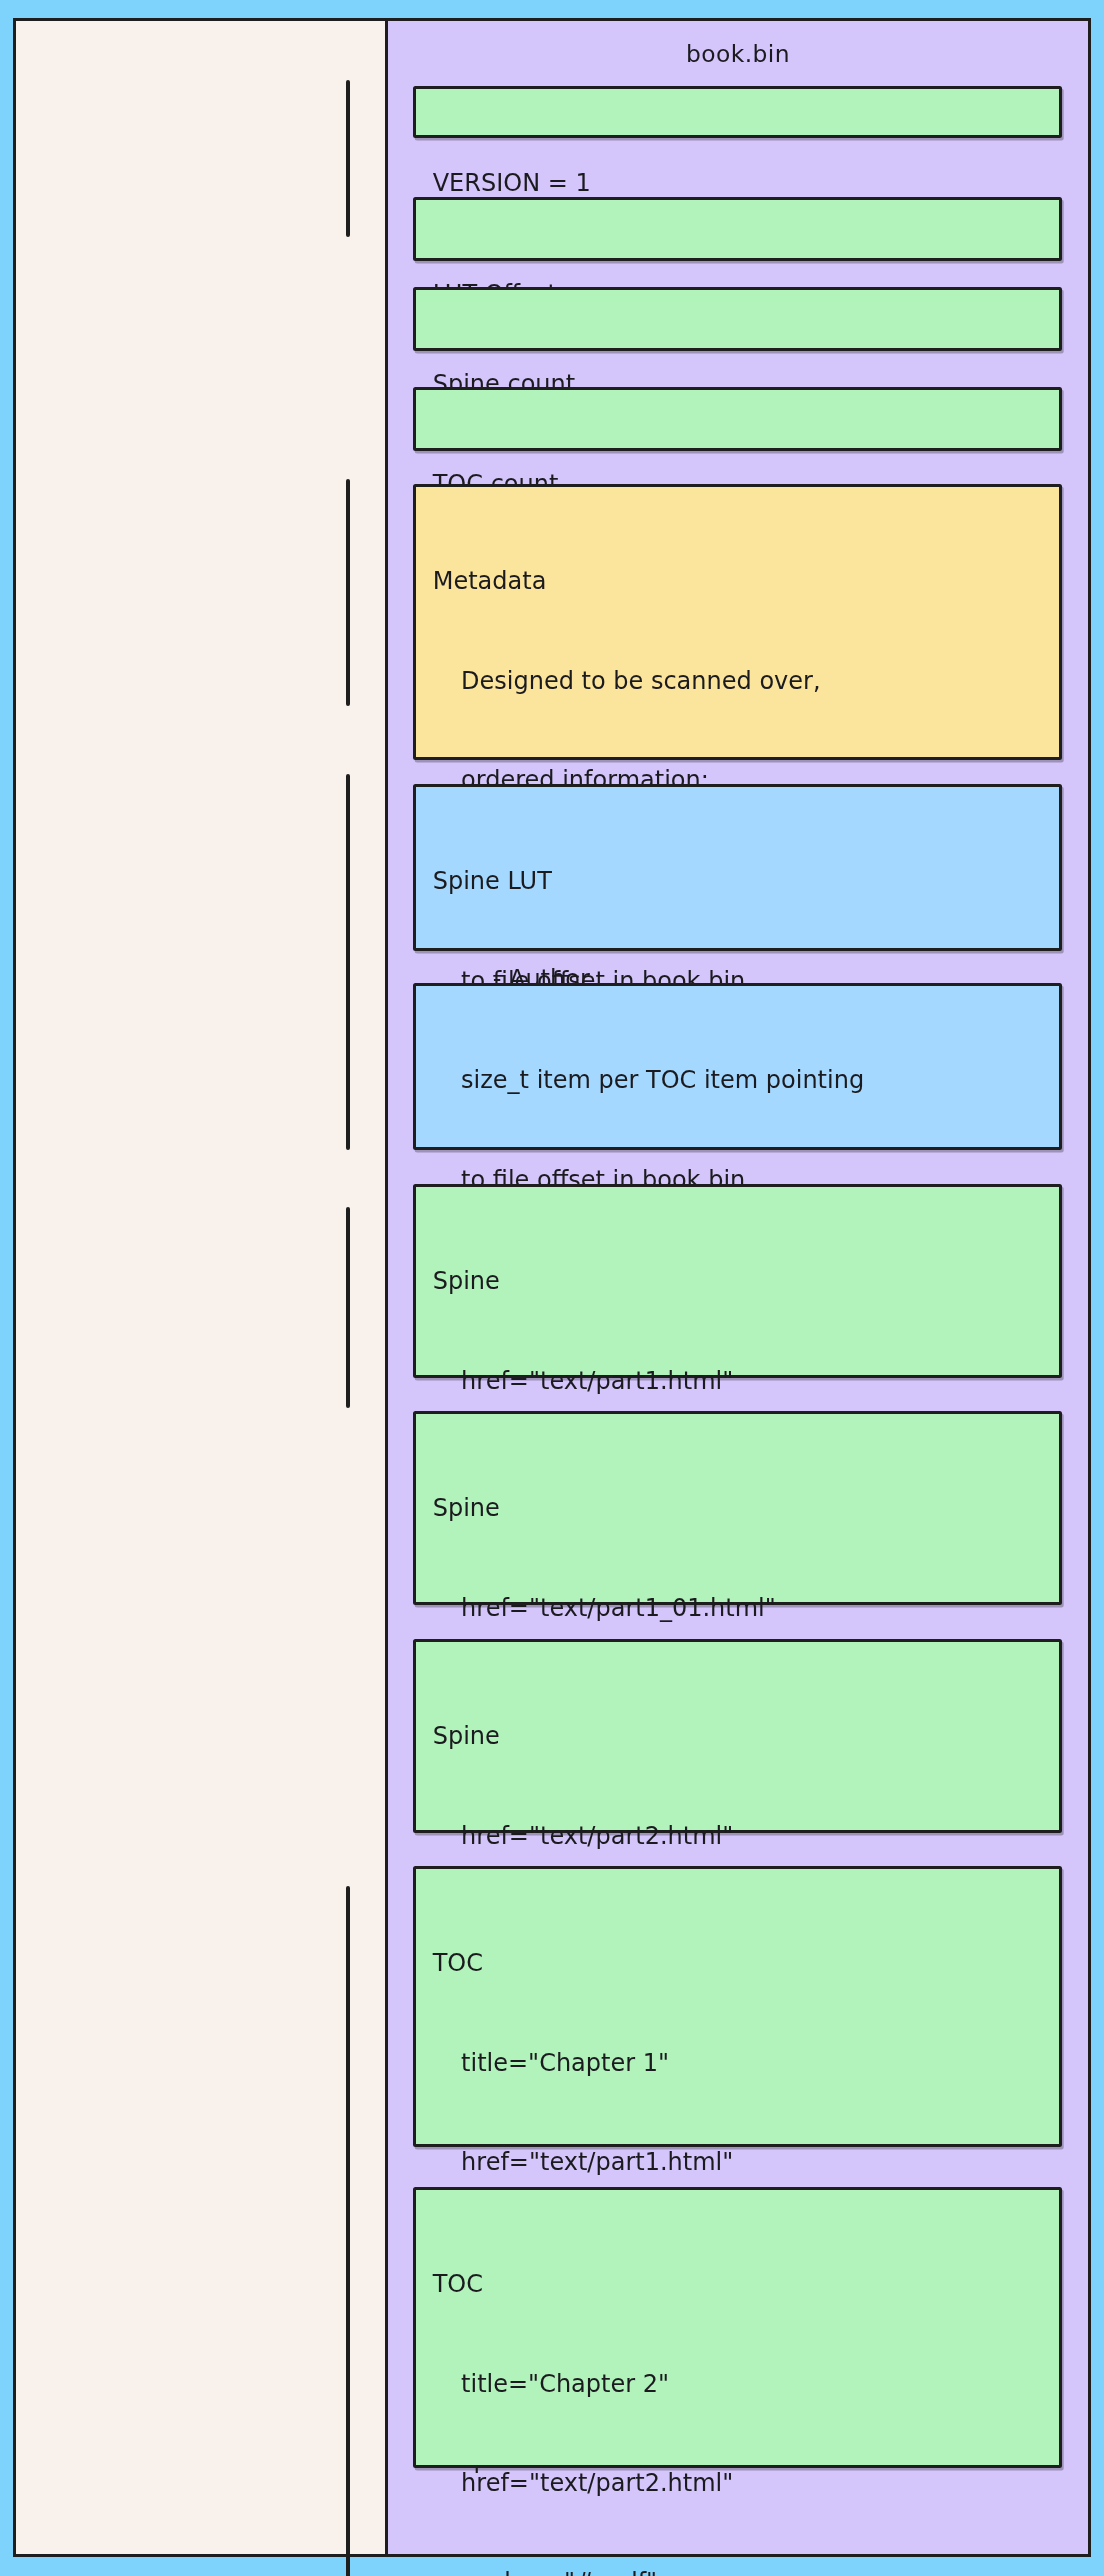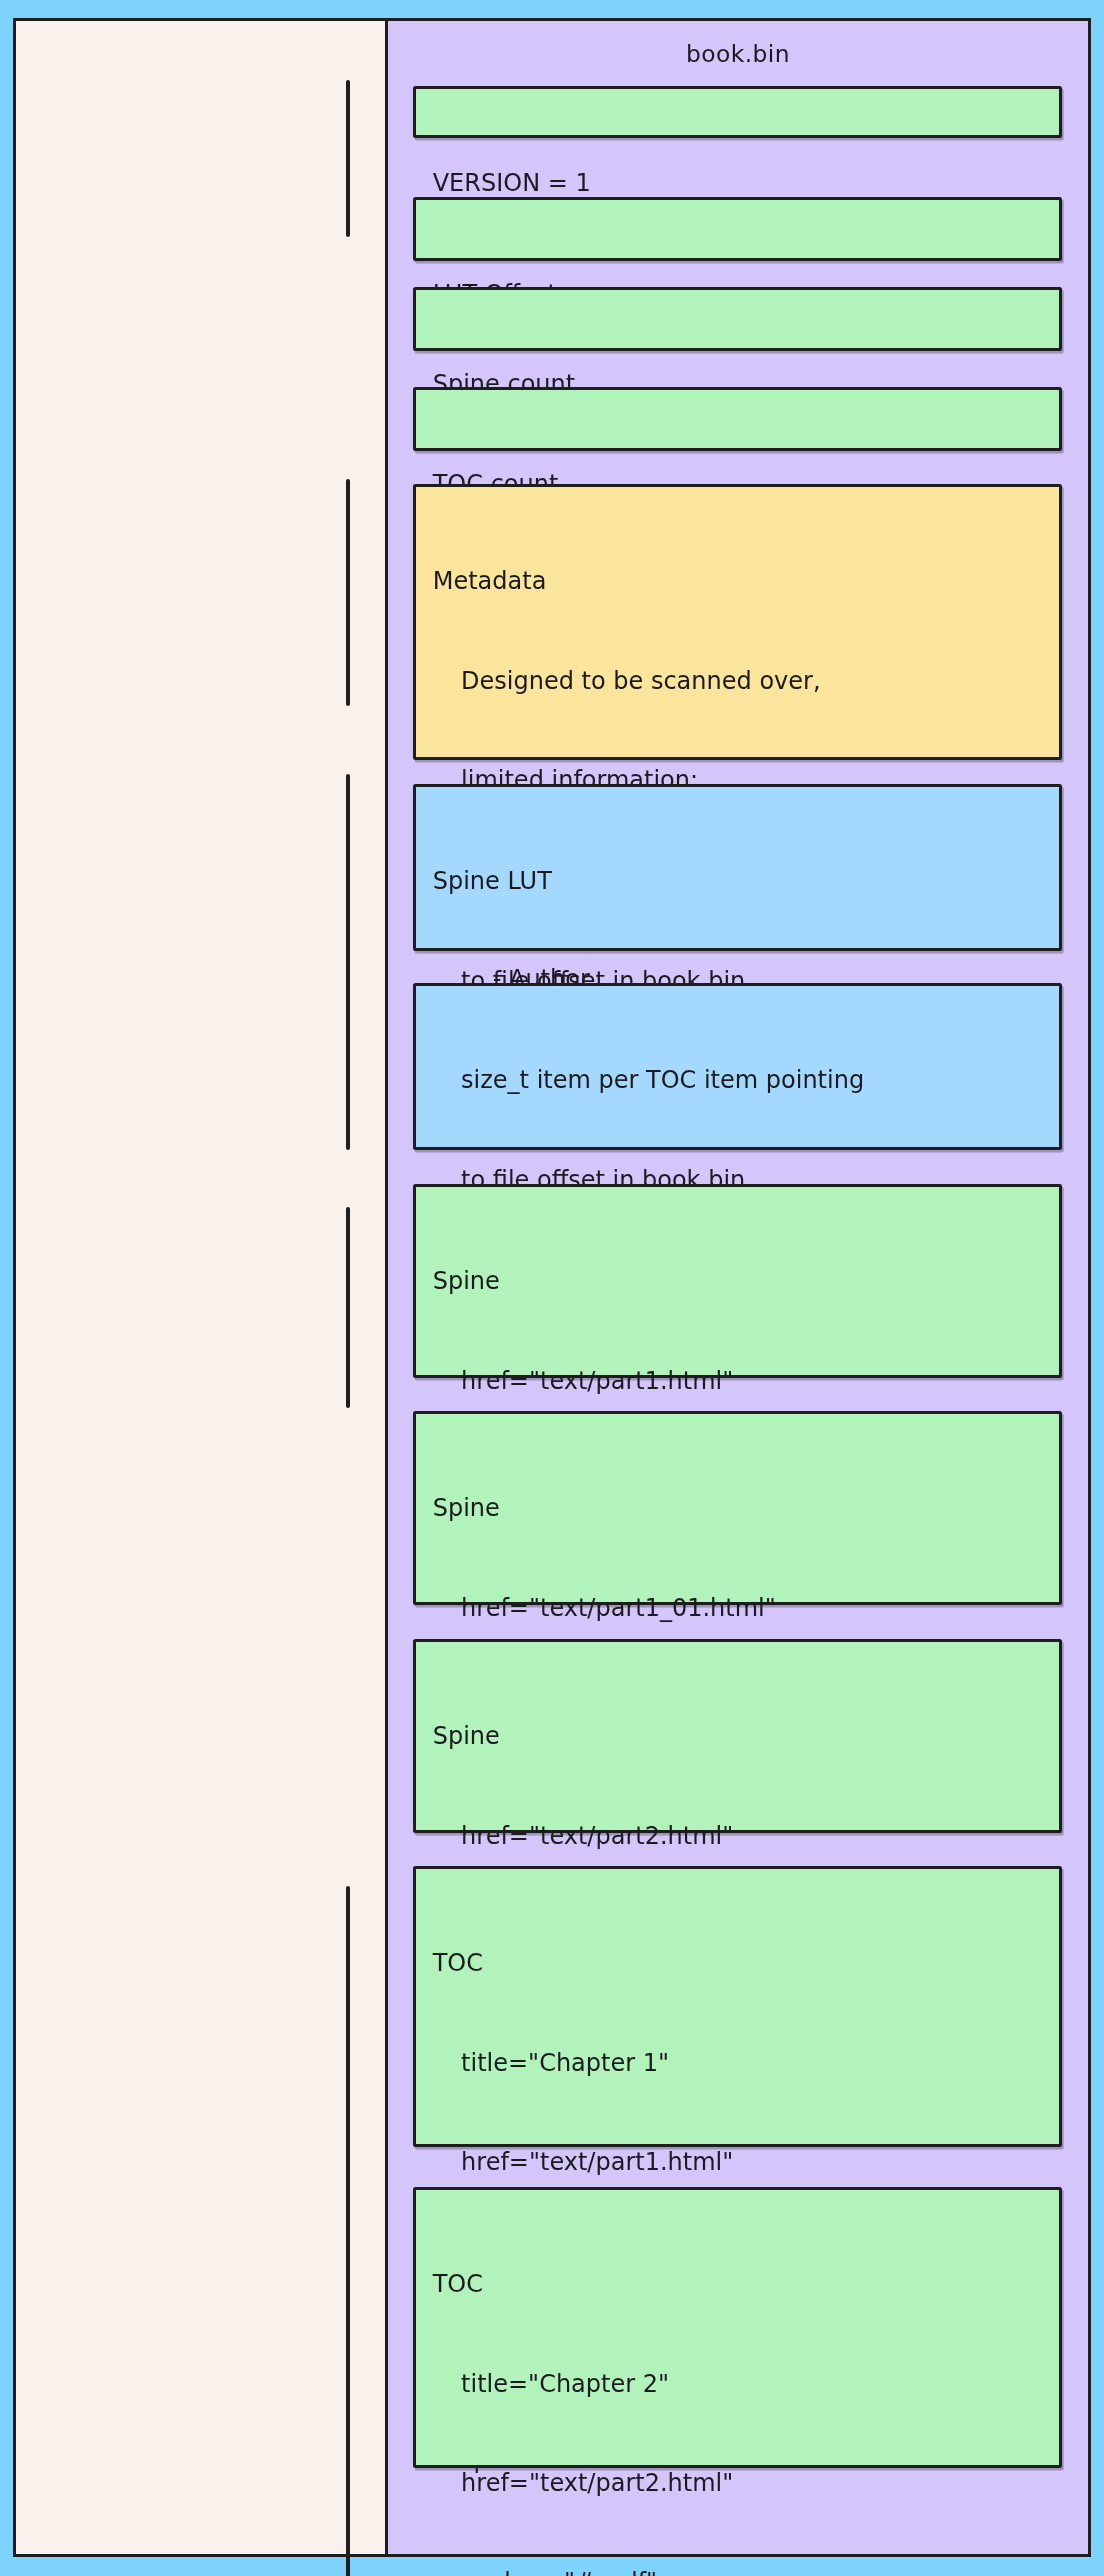--- a/index.html
+++ b/index.html
@@ -138,21 +138,21 @@
       <span class="ttl">Spine count</span>
     </div>
 
     <div class="block green" style="top:366px;height:64px;">
       <span class="ttl">TOC count</span>
     </div>
 
     <div class="block yellow" style="top:463px;height:276px;">
       <span class="ttl">Metadata</span>
       <span class="ind1">Designed to be scanned over,</span>
-      <span class="ind1">limited information:</span>
+      <span class="ind1">ordered information:</span>
       <span class="ind2">- Title</span>
       <span class="ind2">- Author</span>
       <span class="ind2">- Book cover path</span>
     </div>
 
     <div class="block blue" style="top:763px;height:167px;">
       <span class="ttl">Spine LUT</span>
       <span class="ind1">to file offset in book.bin</span>
     </div>
 

